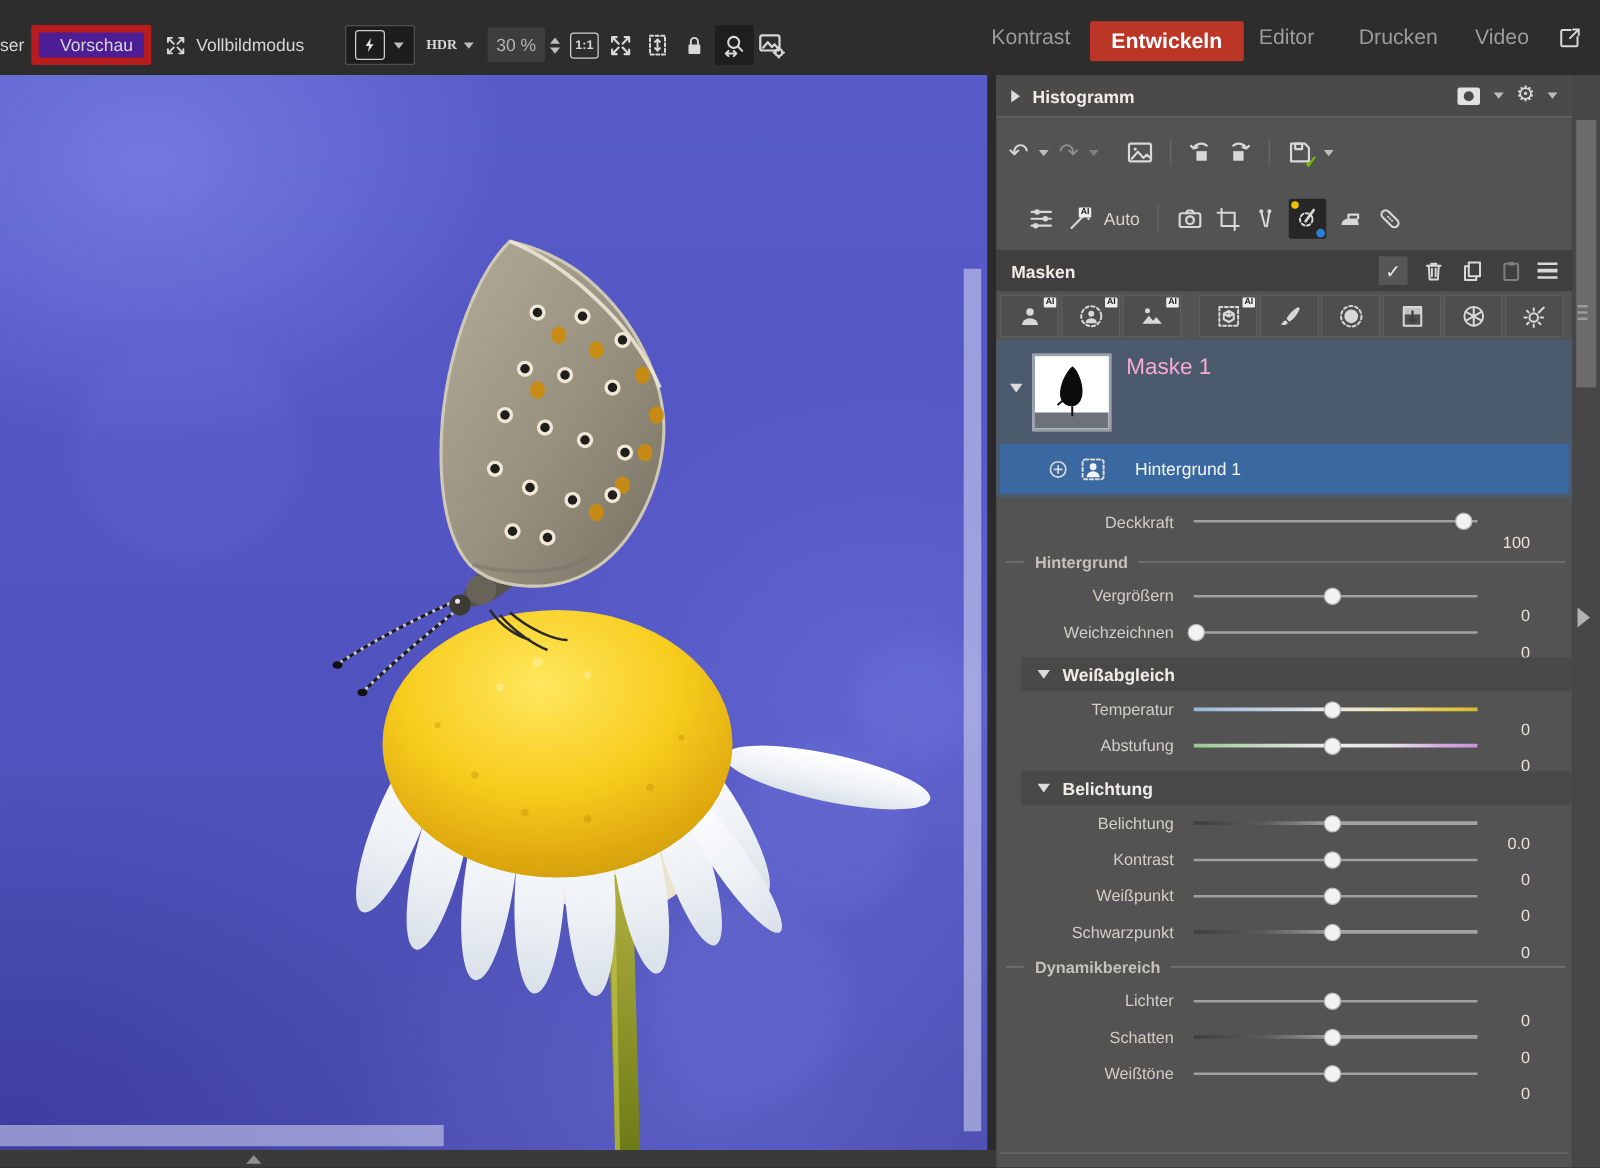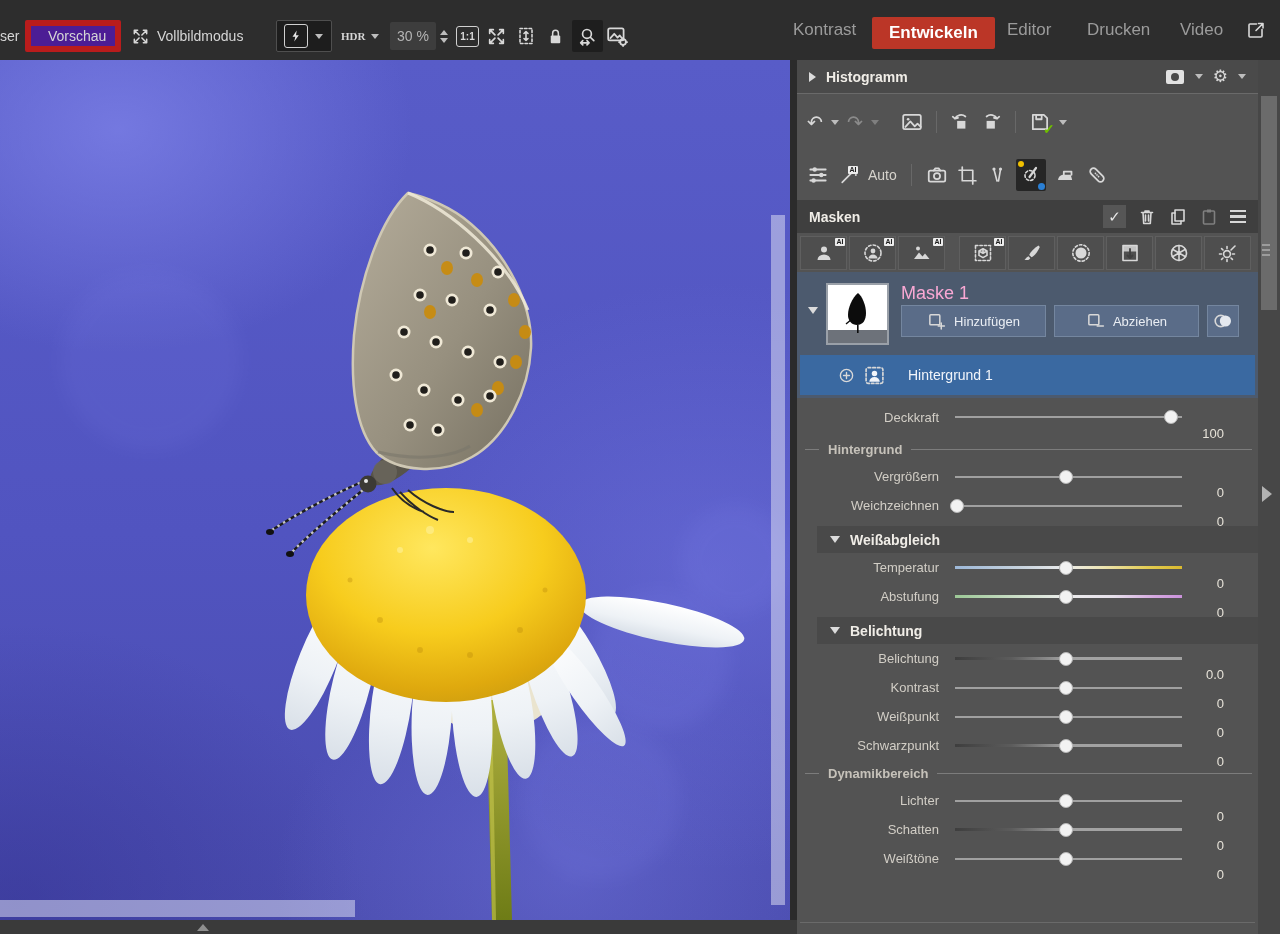--- a/index.html
+++ b/index.html
@@ -50,21 +50,21 @@
   #histo-bar { height:34px; background:#4a4a4a; border-bottom:1px solid #6a6a6a; padding:0 12px; gap:10px; }
   .tri-right { width:0; height:0; border-top:5px solid transparent; border-bottom:5px solid transparent;
     border-left:7px solid #dcdcdc; }
   .tri-down { width:0; height:0; border-left:5px solid transparent; border-right:5px solid transparent;
     border-top:7px solid #dcdcdc; }
   .sec-title { font-weight:bold; font-size:14px; color:#f0ede7; }
   #undo-row { height:56px; padding:0 10px; gap:8px; }
   .glyph { color:#d8d8d8; font-family:"DejaVu Sans", sans-serif; font-size:19px; line-height:1; }
   .dim { opacity:.42; }
   .vsep { width:1px; height:22px; background:#686868; margin:0 5px; }
-  #tools-row { height:50px; padding:0 10px; gap:9px; }
+  #tools-row { height:50px; padding:0 25px; gap:9px; }
   .toolbox-sel { width:30px; height:32px; background:#262626; border-radius:2px; position:relative;
     display:flex; align-items:center; justify-content:center; }
   .dot-y { position:absolute; left:2px; top:2px; width:6px; height:6px; border-radius:50%; background:#f0c000; }
   .dot-b { position:absolute; right:1px; bottom:1px; width:7px; height:7px; border-radius:50%; background:#2a7fd4; }
   #masken-bar { height:33px; background:#3f3f3f; padding:0 12px; gap:11px; }
   #masken-bar .spacer { flex:1; }
   .chk-box { width:23px; height:23px; background:#565656; display:flex; align-items:center;
     justify-content:center; color:#e8e8e8; font-size:15px; }
   .burger { display:flex; flex-direction:column; gap:3px; }
   .burger i { width:16px; height:2.5px; background:#d8d8d8; display:block; }
@@ -538,42 +538,20 @@
         <svg width="59" height="58" viewBox="0 0 59 58">
           <rect x="0" y="0" width="59" height="45" fill="#ffffff"></rect>
           <rect x="0" y="45" width="59" height="13" fill="#6d727a"></rect>
           <path d="M30 8C24 13 20 23 20 30c0 6 4 10 9 10 6 0 9-5 9-12 0-8-4-17-8-20z" fill="#0c0c0c"></path>
           <path d="M24 34l-6 5" stroke="#0c0c0c" stroke-width="1.4"></path>
           <rect x="29" y="40" width="1.6" height="8" fill="#0c0c0c"></rect>
         </svg>
       </span>
       <div id="mask-right">
         <div id="mask-name">Maske 1</div>
-        <div id="mask-btns">
-          <span class="mbtn">
-            <svg class="ic" width="19" height="19" viewBox="0 0 20 20">
-              <rect x="3" y="3" width="10.5" height="10.5" rx="1"></rect>
-              <path d="M15 11.5v6.5M11.8 14.8h6.5"></path>
-            </svg>
-            <span>Hinzufügen</span>
-          </span>
-          <span class="mbtn">
-            <svg class="ic" width="19" height="19" viewBox="0 0 20 20">
-              <rect x="3" y="3" width="10.5" height="10.5" rx="1"></rect>
-              <path d="M11.8 14.8h6.5"></path>
-            </svg>
-            <span>Abziehen</span>
-          </span>
-          <span class="mbtn-sq">
-            <svg class="ic" width="20" height="20" viewBox="0 0 20 20">
-              <circle cx="7.8" cy="10" r="5.6"></circle>
-              <circle cx="12.4" cy="10" r="5.6" fill="#e4e8ee" stroke="none"></circle>
-            </svg>
-          </span>
-        </div>
       </div>
     </div>
     <div id="layer-row">
       <svg class="ic" width="17" height="17" viewBox="0 0 20 20">
         <circle cx="10" cy="10" r="7.2"></circle>
         <path d="M10 6.5v7M6.5 10h7"></path>
       </svg>
       <svg class="ic" width="21" height="21" viewBox="0 0 20 20">
         <rect x="2" y="2.5" width="16" height="15" rx="2" stroke-dasharray="2.4 2"></rect>
         <circle cx="10" cy="8" r="2.6" fill="#f2f5fa" stroke="none"></circle>

